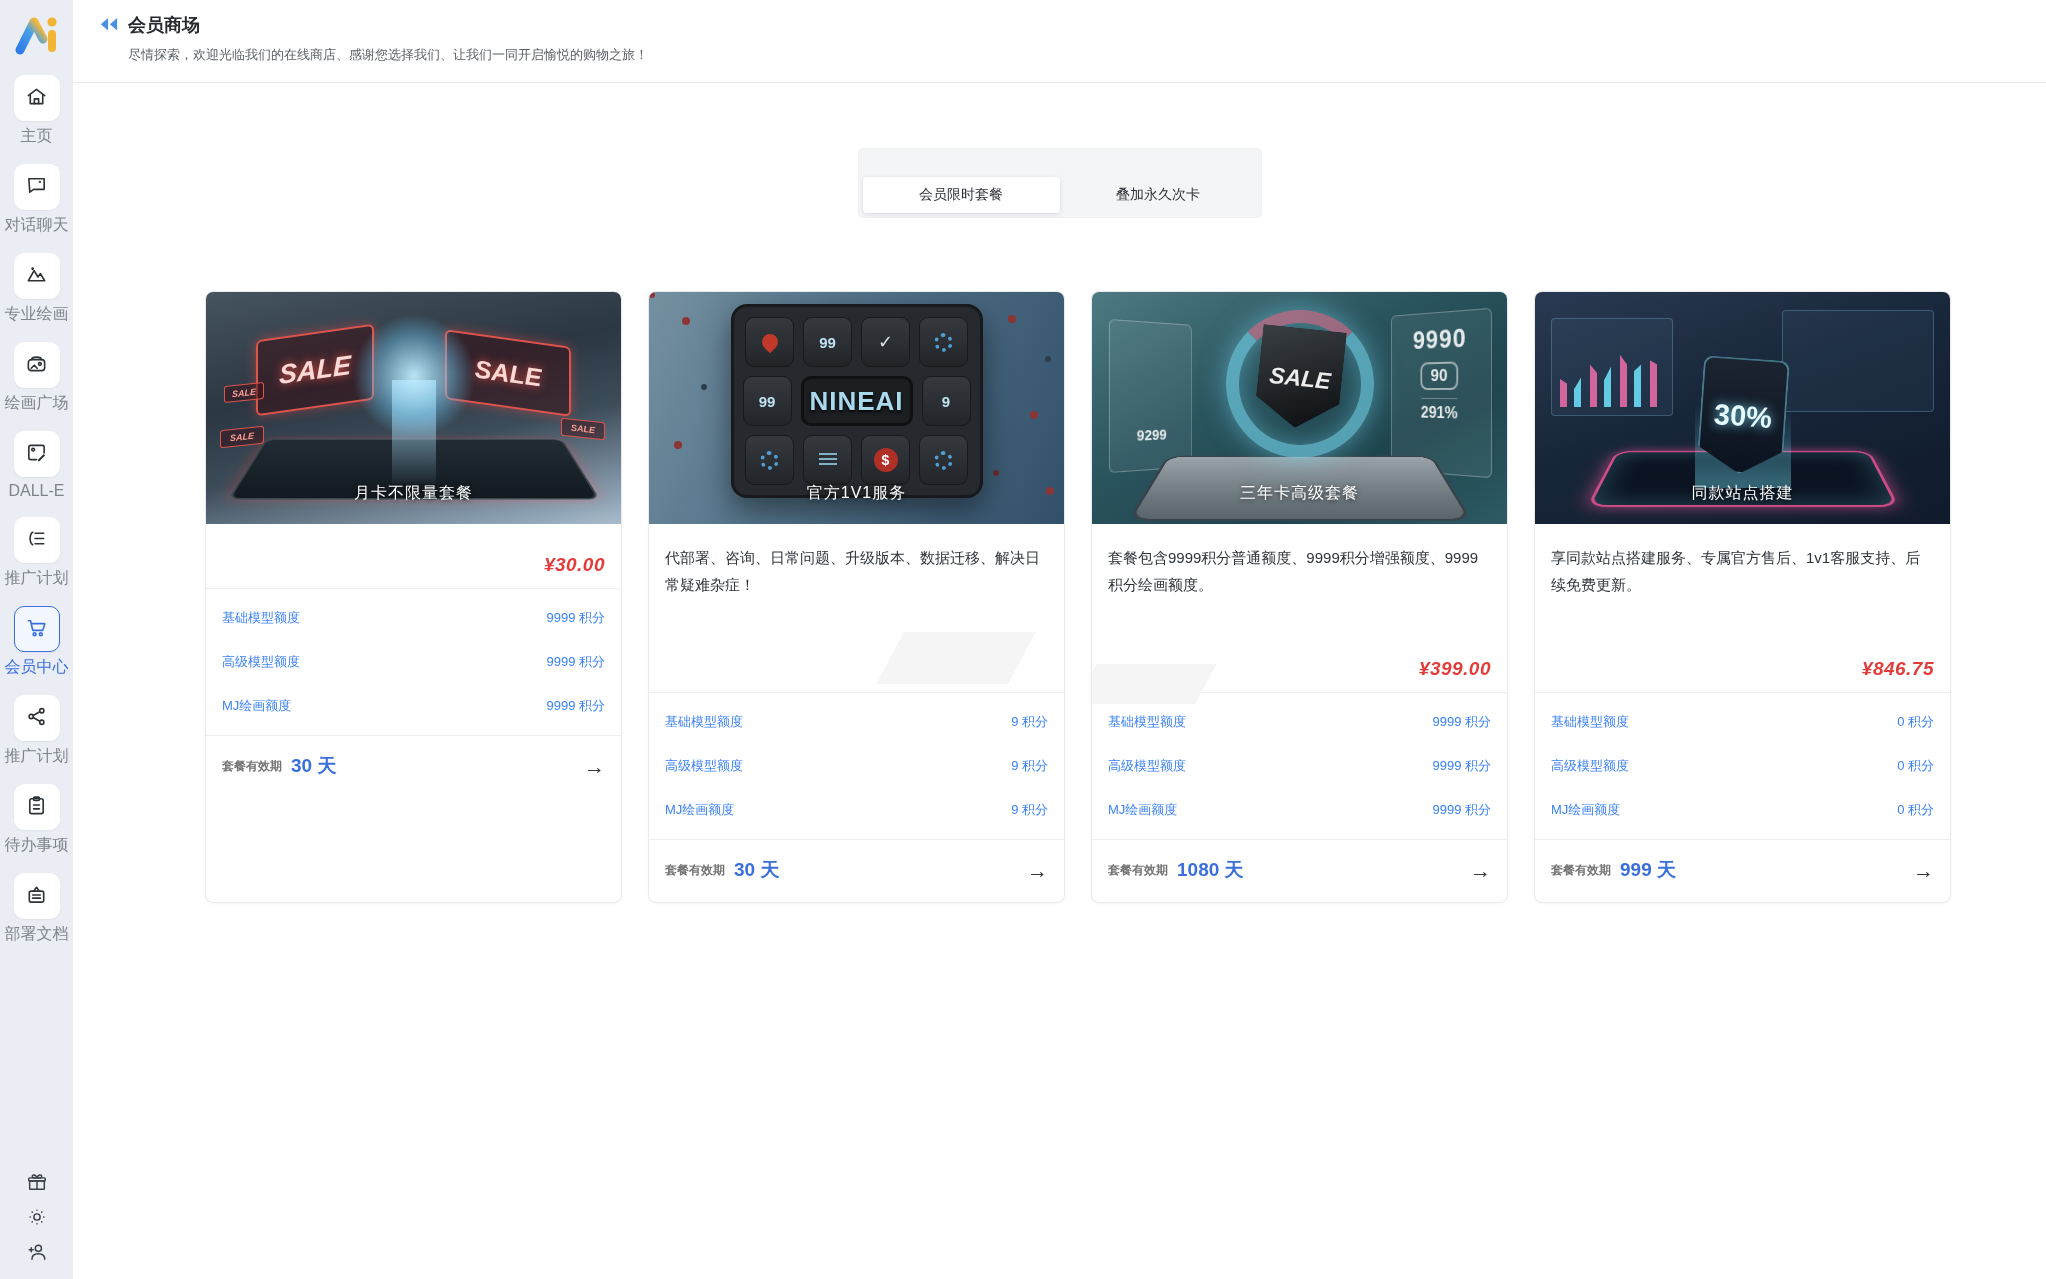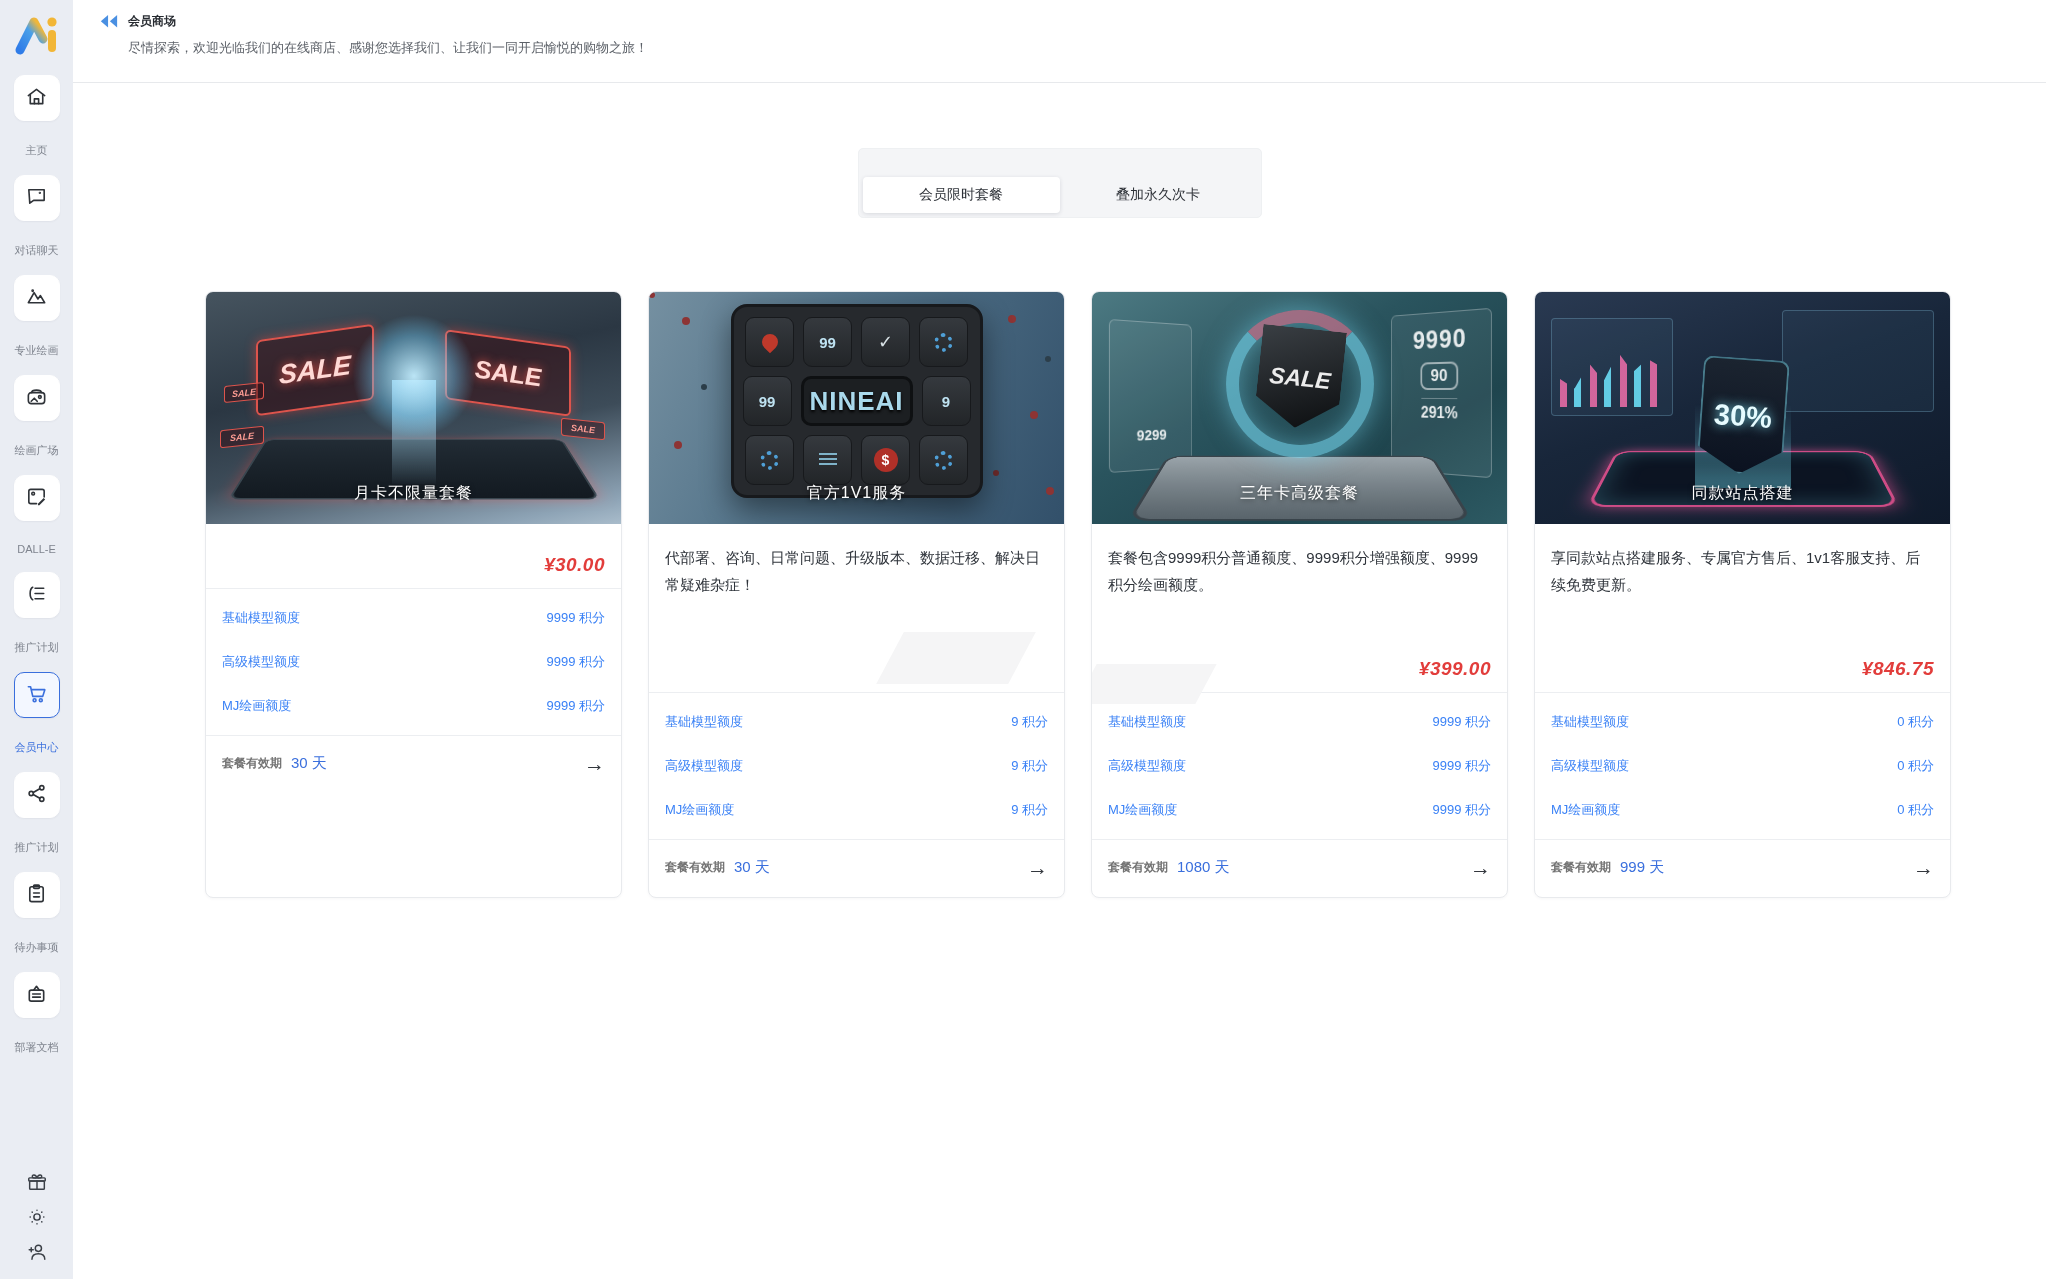--- a/index.html
+++ b/index.html
@@ -5,35 +5,35 @@
   * { margin:0; padding:0; box-sizing:border-box; }
   html,body { width:2046px; height:1279px; }
   body { font-family:"Liberation Sans","DejaVu Sans",sans-serif; background:#fff; overflow:hidden; color:#2b2f36; }
 
   
   .sidebar { position:absolute; left:0; top:0; width:73px; height:1279px; background:#eaedf3; display:flex; flex-direction:column; align-items:center; }
   .logo { width:52px; height:52px; margin:9px 0 14px; }
   .nav { display:flex; flex-direction:column; align-items:center; }
   .nav-item { display:flex; flex-direction:column; align-items:center; margin-bottom:17px; cursor:pointer; }
   .nav-btn { width:46px; height:46px; background:#fff; border:1px solid #fff; border-radius:10px; display:flex; align-items:center; justify-content:center; box-shadow:0 1px 2px rgba(60,70,90,.06); }
-  .nav-label { margin-top:22px; font-size:11px; color:#7f848e; white-space:nowrap; }
+  .nav-label { margin-top:5px; font-size:16px; color:#7f848e; white-space:nowrap; }
   .nav-item svg { width:23px; height:23px; stroke:#2f3338; stroke-width:1.7; fill:none; stroke-linecap:round; stroke-linejoin:round; }
   .nav-item.active .nav-btn { border:1px solid #3a6fdd; background:#f3f7ff; }
   .nav-item.active svg { stroke:#3a6fdd; }
   .nav-item.active .nav-label { color:#3a6fdd; }
   .sidebar-bottom { margin-top:auto; display:flex; flex-direction:column; align-items:center; gap:13px; padding-bottom:16px; }
   .sb-ico { width:22px; height:22px; cursor:pointer; }
   .sb-ico svg { width:22px; height:22px; stroke:#3a3f46; stroke-width:1.6; fill:none; stroke-linecap:round; stroke-linejoin:round; }
 
   
   .main { position:absolute; left:73px; top:0; width:1973px; height:1279px; background:#fff; }
   .header { height:83px; border-bottom:1px solid #e7e9ec; padding:13px 26px 0; }
   .title-row { display:flex; align-items:center; gap:9px; }
   .back-ico { width:20px; height:16px; }
-  .page-title { font-size:12px; font-weight:700; color:#272b31; }
+  .page-title { font-size:18px; font-weight:700; color:#272b31; }
   .subtitle { margin:9px 0 0 29px; font-size:13px; color:#5c6168; }
 
   
   .tabs { width:404px; margin:65px auto 0; background:#f4f5f7; border:1px solid #eef0f2; border-radius:5px; padding:4px; display:flex; }
   .tab { flex:1; height:36px; display:flex; align-items:center; justify-content:center; font-size:14px; color:#2e3238; border-radius:4px; cursor:pointer;margin-top:24px; }
   .tab.active { background:#fff; box-shadow:0 1px 4px rgba(40,50,70,.14); font-weight:500; }
 
   
   .cards { display:flex; gap:26px; margin:73px 0 0 132px; }
   .card { width:417px; background:#fff; border:1px solid #e8eaed; border-radius:8px; overflow:hidden; position:relative; box-shadow:0 1px 3px rgba(50,60,80,.04); }
@@ -42,21 +42,21 @@
   .ci-title { position:absolute; left:0; right:0; bottom:20px; text-align:center; color:#fff; font-size:16px; letter-spacing:1px; text-shadow:0 1px 5px rgba(0,0,0,.65); z-index:6; }
 
   .card-body { padding:20px 16px 0; }
   .desc { font-size:15px; line-height:1.8; color:#2f343b; height:104px; }
   .price-row { height:44px; display:flex; align-items:flex-end; justify-content:flex-end; padding-bottom:12px; }
   .price { font-size:19px; font-weight:700; font-style:italic; color:#e23d3b; letter-spacing:.5px; }
   .specs { border-top:1px solid #eceef1; padding:7px 16px; }
   .spec-row { display:flex; justify-content:space-between; padding:13px 0; font-size:13px; color:#3b82f6; }
   .card-footer { border-top:1px solid #eceef1; display:flex; align-items:center; padding:17px 16px 19px; }
   .validity-label { font-size:12px; font-weight:700; color:#737373; }
-  .validity-value { font-size:15px; color:#3a6fdd; margin-left:9px; }
+  .validity-value { font-size:19px; color:#3a6fdd; margin-left:9px;font-weight:bold; }
   .go-arrow { margin-left:auto; font-size:21px; color:#33373d; cursor:pointer; line-height:1; }
   .wm { position:absolute; background:#f5f5f6; transform:skewX(-28deg); z-index:0; }
 
   
   .s1 { background:linear-gradient(168deg,#46545f 0%,#2b3743 38%,#3d4c59 62%,#8ea4b6 92%,#a9bccb 100%); }
   .s1 .panel { position:absolute; background:rgba(58,16,22,.55); border:2px solid #dd544c; border-radius:6px; display:flex; align-items:center; justify-content:center; color:#ffd9d5; font-weight:800; font-style:italic; text-shadow:0 0 9px rgba(255,90,78,.9); box-shadow:0 0 12px rgba(255,70,60,.45); }
   .s1-pl { left:50px; top:40px; width:118px; height:76px; font-size:27px; transform:skewY(-8deg); }
   .s1-pr { right:50px; top:46px; width:126px; height:70px; font-size:25px; transform:skewY(8deg); }
   .s1 .chip { position:absolute; background:rgba(58,16,22,.5); border:1px solid #dd544c; border-radius:3px; color:#ff9d94; font-size:9px; font-weight:700; font-style:italic; display:flex; align-items:center; justify-content:center; }
   .s1-c1 { left:18px; top:92px; width:40px; height:17px; transform:skewY(-6deg); }

